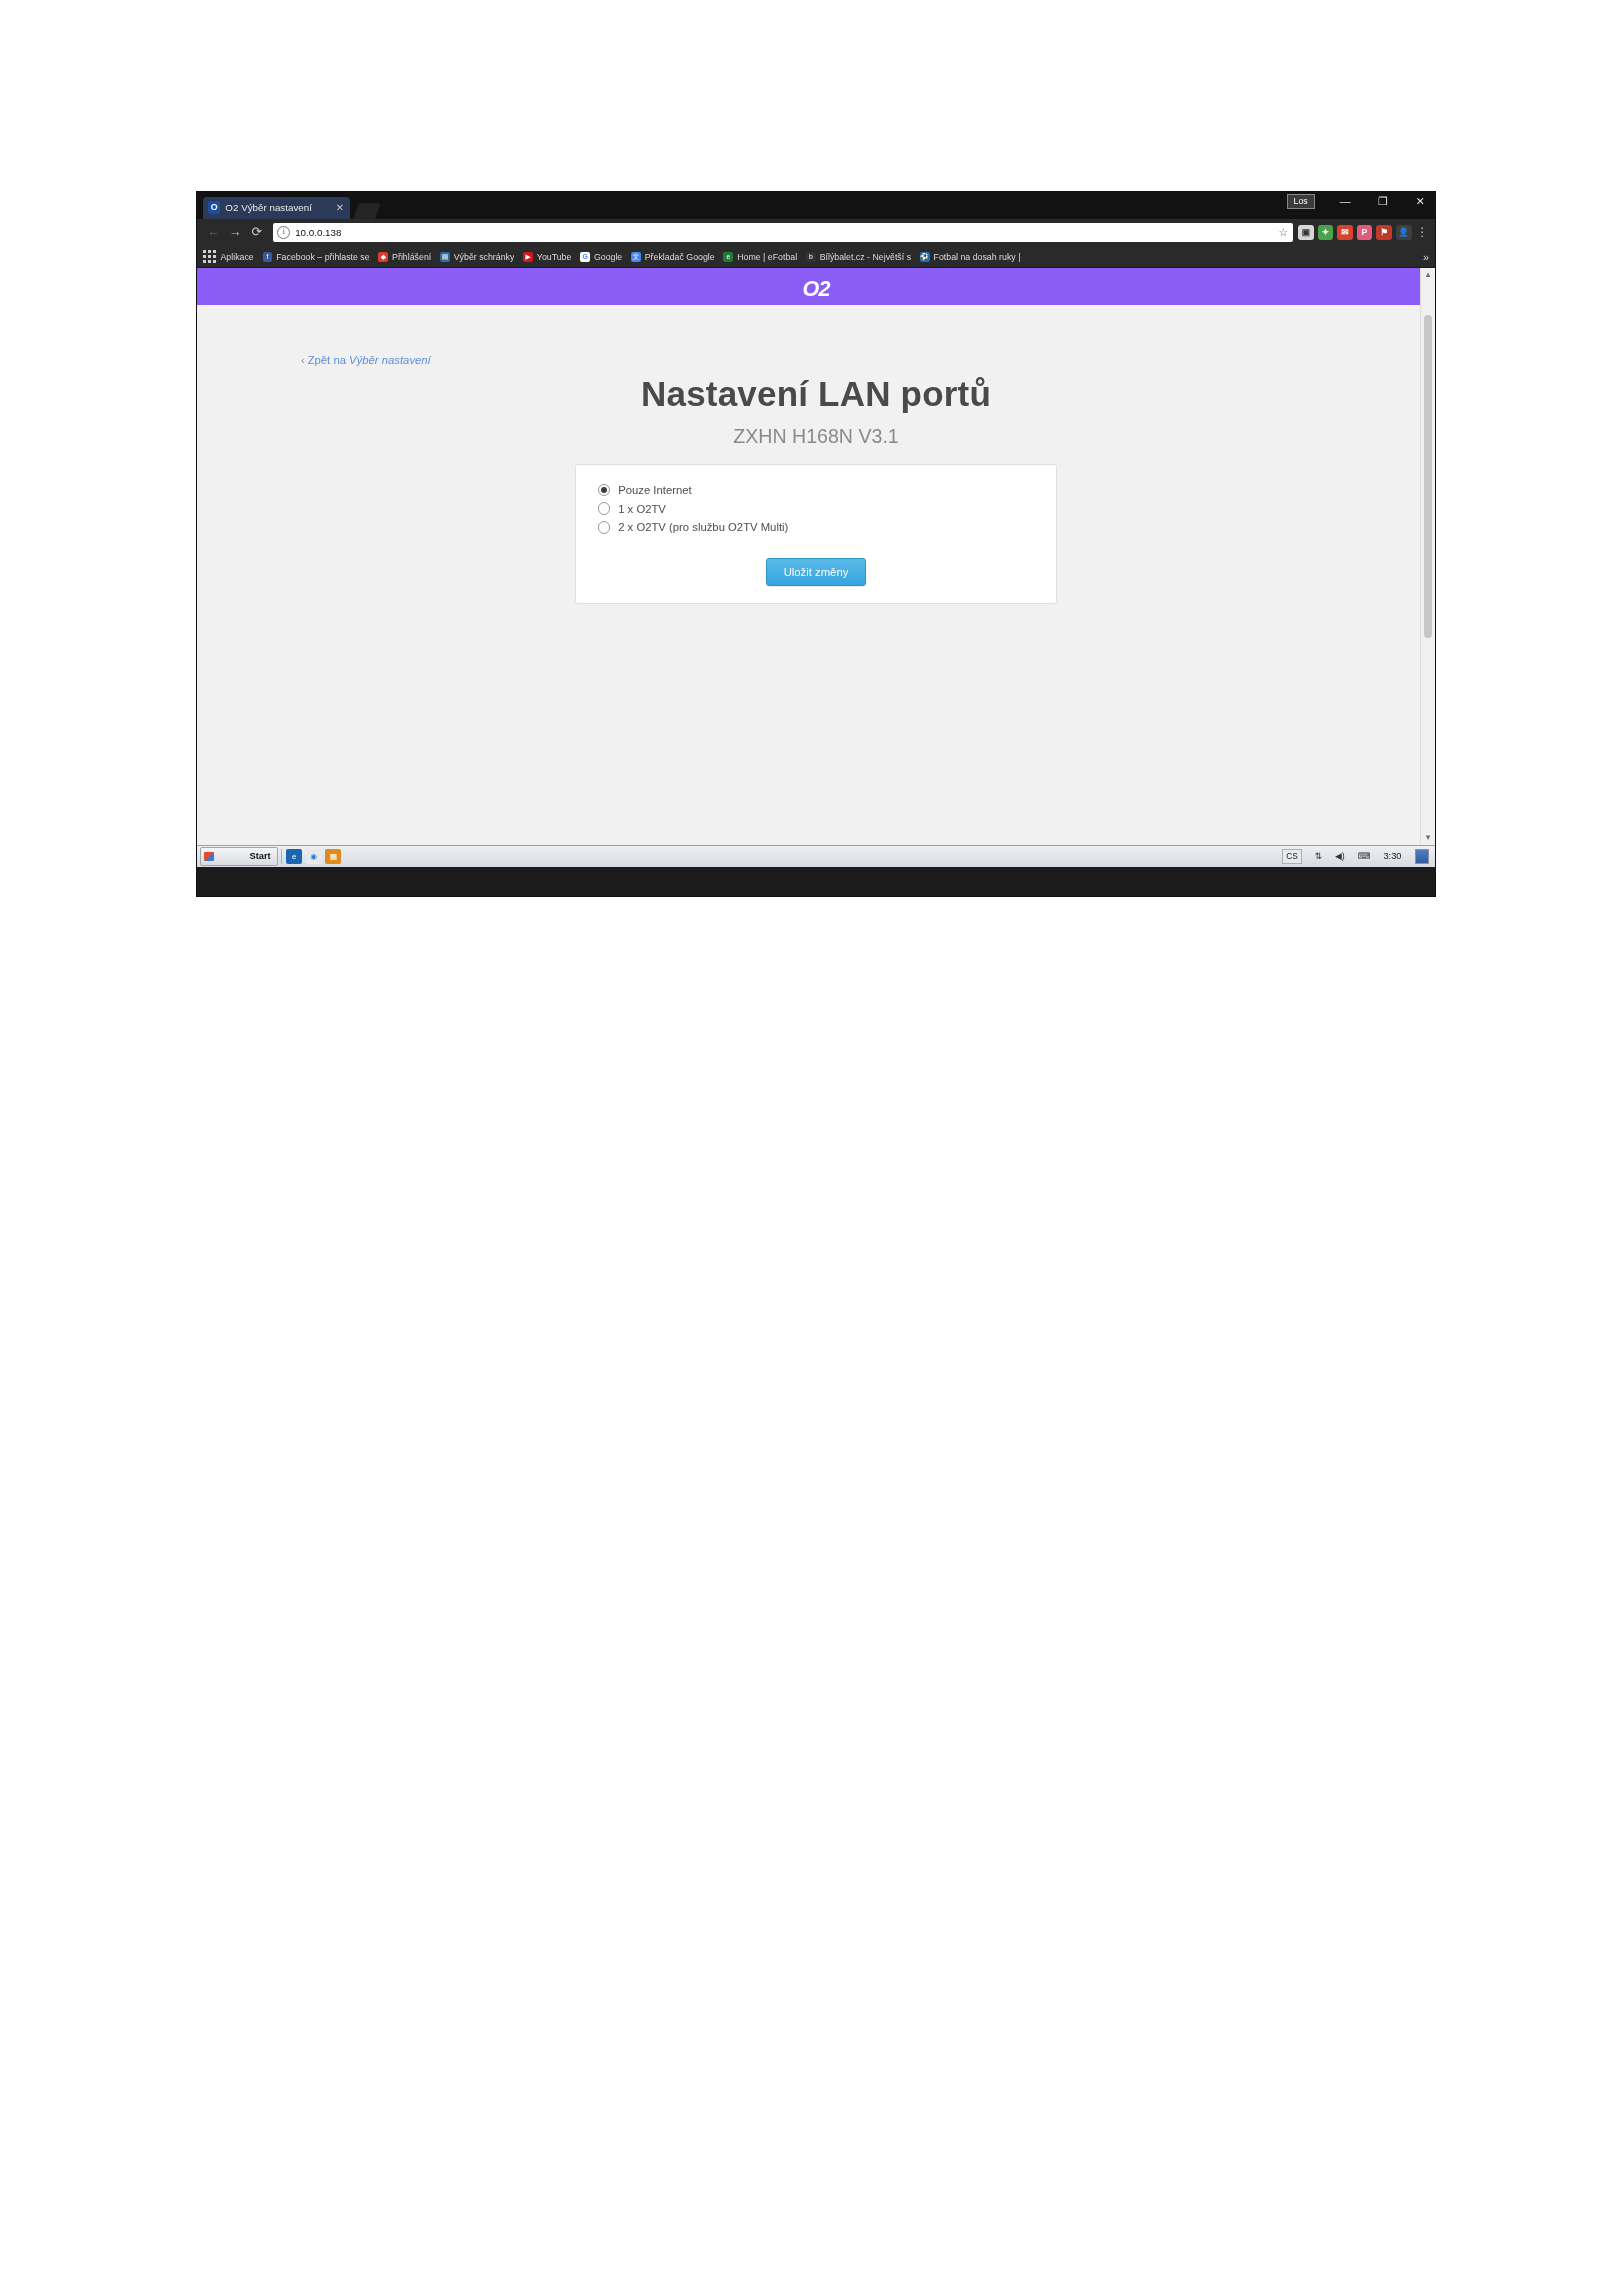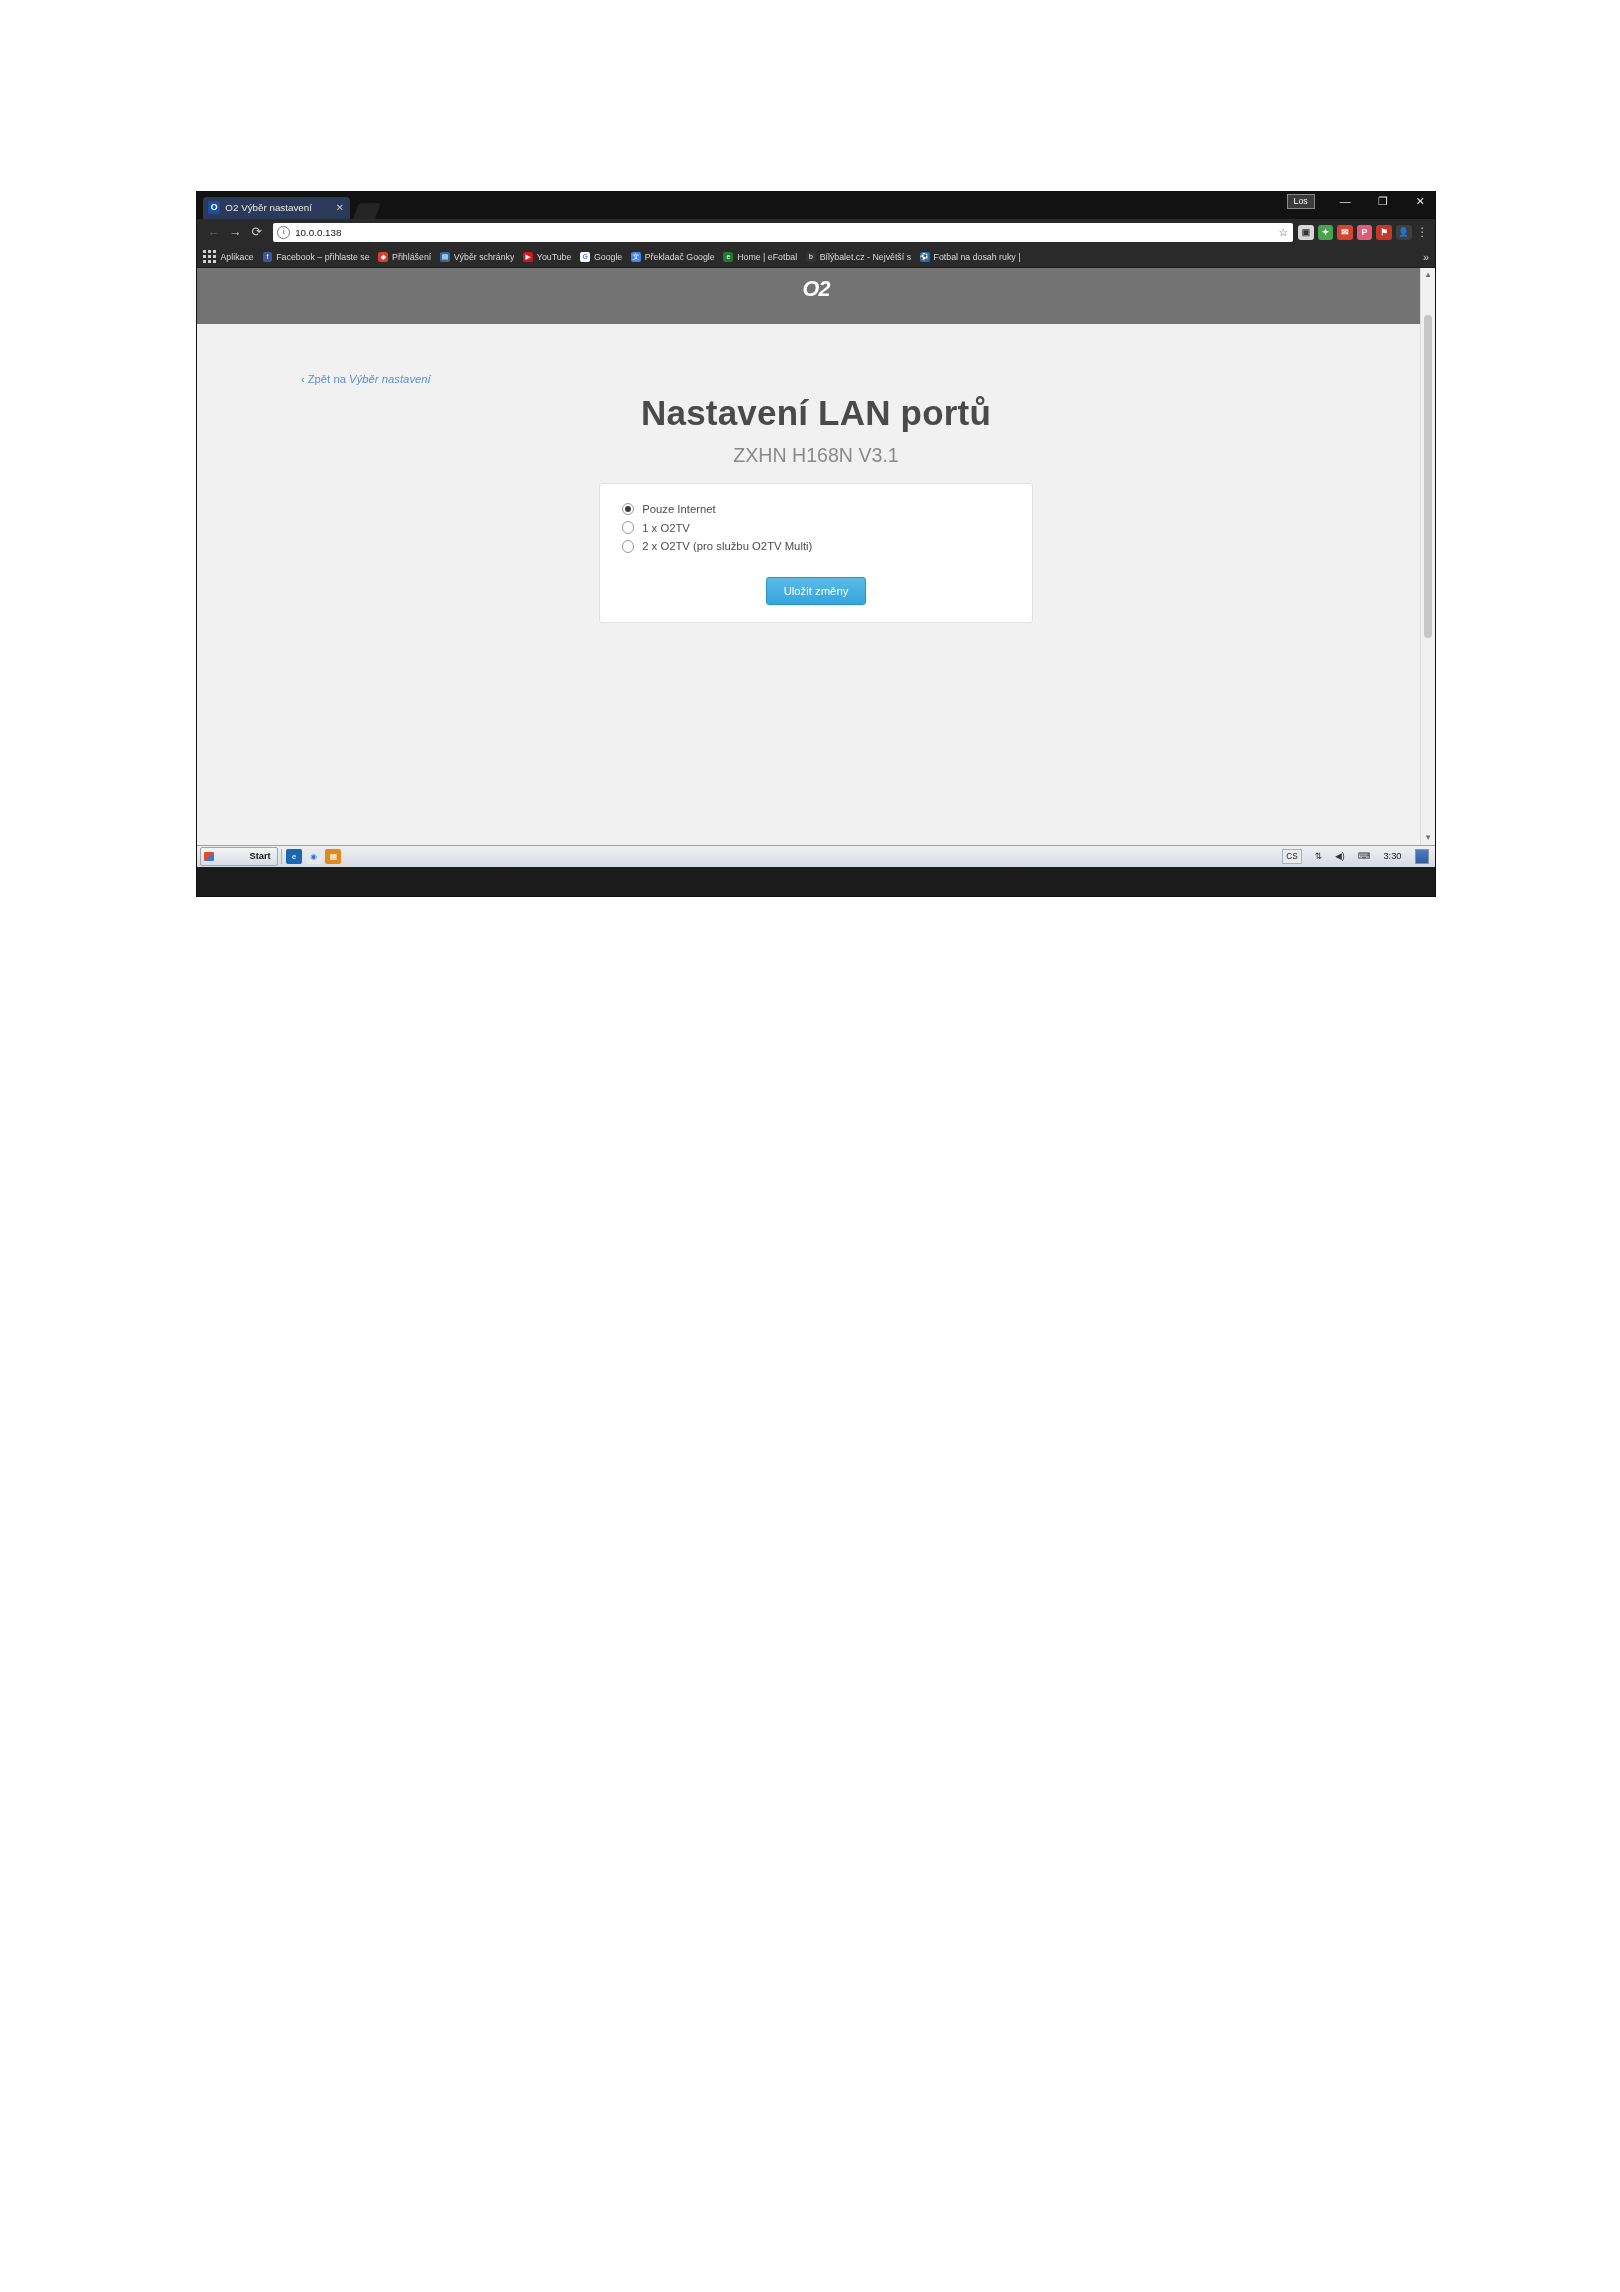--- a/index.html
+++ b/index.html
@@ -268,22 +268,22 @@
   }
 
   
   .viewport {
     position: relative;
     height: 577px;
     background: #f1f1f1;
     overflow: hidden;
   }
   .site-header {
-    height: 56px;
-    background: #737373;
+    height: 37px;
+    background: #8b5cf6;
     position: relative;
     padding-left: 24px;
   }
   .site-logo {
     position: absolute;
     left: 50%;
     transform: translateX(-50%);
     top: 7.8px;
     color: #ffffff;
     font-size: 21.6px;
@@ -324,21 +324,21 @@
     font-size: 19.6px;
     color: #8a8a8a;
     font-weight: 300;
   }
 
   .card {
     position: absolute;
     left: 50%;
     transform: translateX(-50%);
     top: 159px;
-    width: 434px;
+    width: 482px;
     background: #ffffff;
     border: 1px solid #e0e0e0;
     border-radius: 2.9px;
     padding: 15.7px 0 17.6px 0;
     box-sizing: border-box;
   }
   .radio-row {
     display: flex;
     align-items: center;
     padding: 2.9px 0 2.9px 21.6px;

